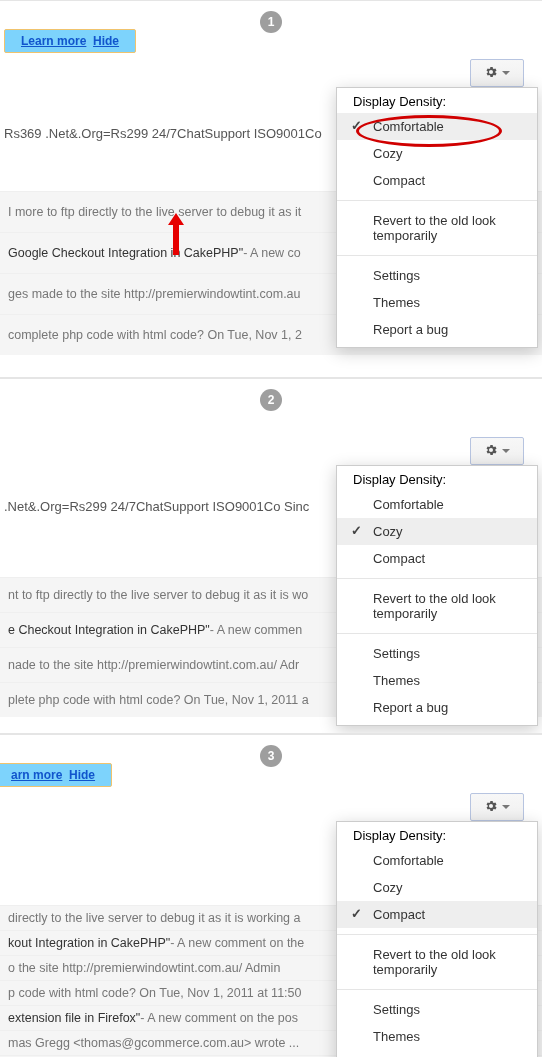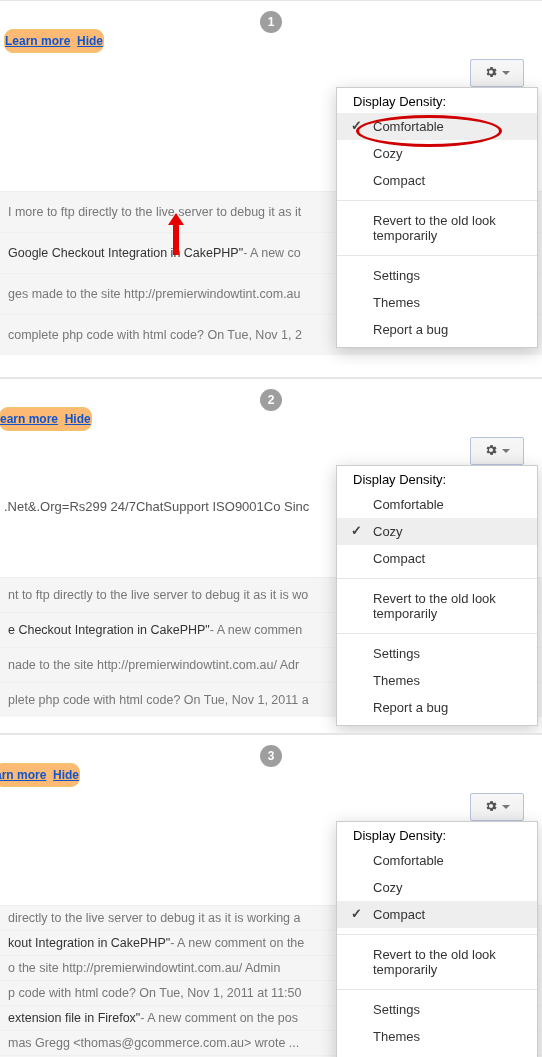--- a/index.html
+++ b/index.html
@@ -30,24 +30,24 @@
     align-items: center;
     justify-content: center;
     font-weight: bold;
     font-size: 12px;
     box-shadow: 0 0 0 2px #fff;
     z-index: 4;
   }
   .learn-hide {
     position: absolute;
     top: 26px;
-    background: #fdba74;
+    background: #7dd3fc;
     border: 1px solid #f0c36d;
-    border-radius: 9px;
-    padding: 4px 0;
+    border-radius: 2px;
+    padding: 4px 16px;
     color: #333;
     font-weight: bold;
     font-size: 12px;
   }
   .learn-hide a { color: #1155cc; text-decoration: underline; cursor: pointer; }
   .gear-btn {
     position: absolute;
     top: 78px;
     right: 18px;
     width: 52px; height: 26px;
@@ -136,20 +136,23 @@
 <div id="root">
     <div class="panel" style="height: 376px;">
       <div class="badge">1</div>
       <div class="learn-hide" style="left: 4px; top: 28px;"><a>Learn more</a>&nbsp;&nbsp;<a>Hide</a></div>
       <div class="gear-btn" style="top: 58px;">
         <span><svg width="14" height="14" viewBox="0 0 24 24">
             <path d="M19.4 13a7.5 7.5 0 0 0 .1-1 7.5 7.5 0 0 0-.1-1l2.1-1.6-2-3.5-2.5 1a7.3 7.3 0 0 0-1.7-1l-.4-2.6h-4l-.4 2.6a7.3 7.3 0 0 0-1.7 1l-2.5-1-2 3.5L6.5 11a7.5 7.5 0 0 0-.1 1 7.5 7.5 0 0 0 .1 1l-2.1 1.6 2 3.5 2.5-1a7.3 7.3 0 0 0 1.7 1l.4 2.6h4l.4-2.6a7.3 7.3 0 0 0 1.7-1l2.5 1 2-3.5Zm-7.4 2.5A3.5 3.5 0 1 1 15.5 12 3.5 3.5 0 0 1 12 15.5Z"></path>
           </svg></span>
         <span class="caret"></span>
       </div>
+      <div style="position: absolute; top: 112px; left: 0px; right: 0px; height: 40px; display: flex; align-items: center; padding-left: 4px; color: rgb(85, 85, 85); font-size: 13px; white-space: nowrap; overflow: hidden;">
+        <span>Rs369 .Net&amp;.Org=Rs299 24/7ChatSupport ISO9001Co</span>
+      </div>
       <div class="mail-list" style="top: 190px;">
         <div class="mail-row" style="height: 40px;">
           <span>I more to ftp directly to the live server to debug it as it</span>
         </div>
         <div class="mail-row" style="height: 40px;">
           <span class="subj">Google Checkout Integration in CakePHP"</span>
           <span> - A new co</span>
         </div>
         <div class="mail-row" style="height: 40px;">
           <span>ges made to the site http://premierwindowtint.com.au</span>
@@ -172,21 +175,20 @@
       </div>
       <div class="highlight-ellipse" style="top: 114px;"></div>
       <div class="arrow-up" style="top: 210px; left: 166px;">
         <svg width="20" height="46">
           <path d="M10 2 L18 14 L13 14 L13 44 L7 44 L7 14 L2 14 Z" fill="#e60000"></path>
         </svg>
       </div>
     </div>
     <div class="panel" style="height: 354px;">
       <div class="badge">2</div>
-      <div class="learn-hide" style="left: -1px; top: 28px;"><a>earn more</a>&nbsp;&nbsp;<a>Hide</a></div>
       <div class="gear-btn" style="top: 58px;">
         <span><svg width="14" height="14" viewBox="0 0 24 24">
             <path d="M19.4 13a7.5 7.5 0 0 0 .1-1 7.5 7.5 0 0 0-.1-1l2.1-1.6-2-3.5-2.5 1a7.3 7.3 0 0 0-1.7-1l-.4-2.6h-4l-.4 2.6a7.3 7.3 0 0 0-1.7 1l-2.5-1-2 3.5L6.5 11a7.5 7.5 0 0 0-.1 1 7.5 7.5 0 0 0 .1 1l-2.1 1.6 2 3.5 2.5-1a7.3 7.3 0 0 0 1.7 1l.4 2.6h4l.4-2.6a7.3 7.3 0 0 0 1.7-1l2.5 1 2-3.5Zm-7.4 2.5A3.5 3.5 0 1 1 15.5 12 3.5 3.5 0 0 1 12 15.5Z"></path>
           </svg></span>
         <span class="caret"></span>
       </div>
       <div style="position: absolute; top: 110px; left: 0px; right: 0px; height: 34px; display: flex; align-items: center; padding-left: 4px; color: rgb(85, 85, 85); font-size: 13px; white-space: nowrap; overflow: hidden;">
         <span>.Net&amp;.Org=Rs299 24/7ChatSupport ISO9001Co Sinc</span>
       </div>
       <div class="mail-list" style="top: 198px;">

